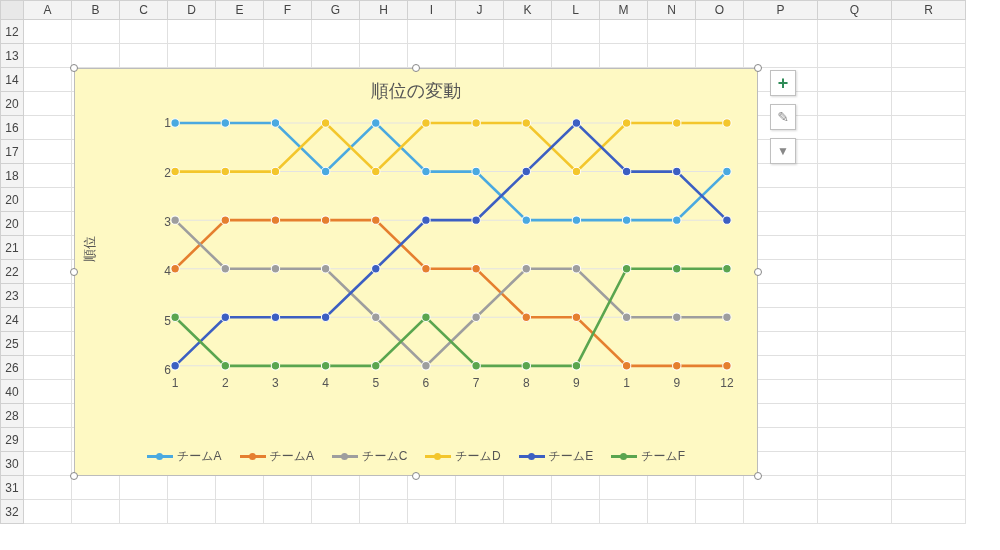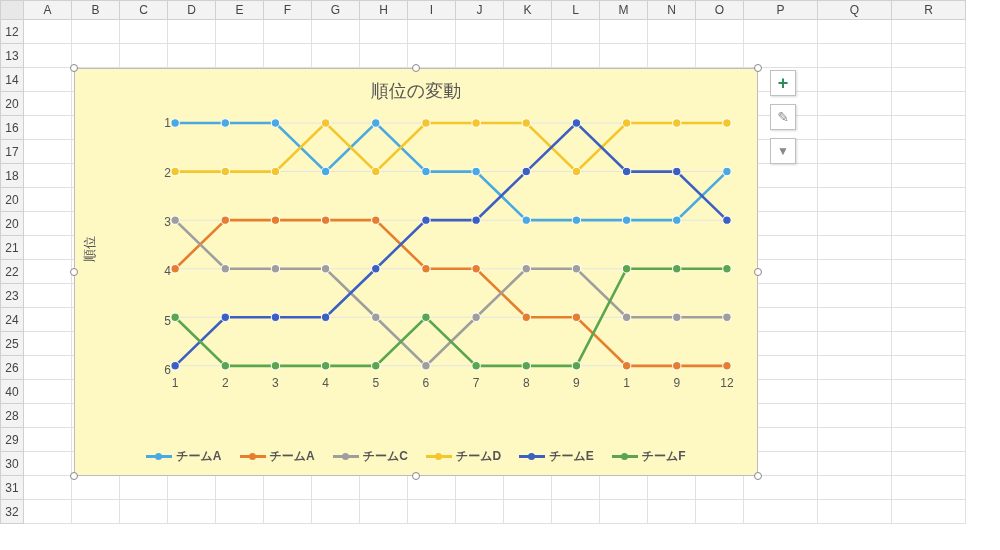--- a/index.html
+++ b/index.html
@@ -16,21 +16,21 @@
   .cell { height: 24px; width: 48px; border-right: 1px solid #e0e0e0; border-bottom: 1px solid #e0e0e0; }
   
   .chart-box { position: absolute; top: 68px; left: 74px; width: 684px; height: 408px; background: #fef9c3; border: 1px solid #bcbcbc; }
   .sel-handle { width: 8px; height: 8px; border: 1px solid #888; background:#fff; border-radius:50%; position:absolute; }
   .h-nw{top:-5px;left:-5px}.h-n{top:-5px;left:calc(50% - 4px)}.h-ne{top:-5px;right:-5px}
   .h-w{top:calc(50% - 4px);left:-5px}.h-e{top:calc(50% - 4px);right:-5px}
   .h-sw{bottom:-5px;left:-5px}.h-s{bottom:-5px;left:calc(50% - 4px)}.h-se{bottom:-5px;right:-5px}
   .chart-title { text-align:center; font-size: 18px; color:#555; padding-top:10px; height: 34px; }
   .side-btn { position:absolute; width:26px; height:26px; border:1px solid #c0c0c0; background:#fff; box-shadow:1px 1px 2px rgba(0,0,0,.15); display:flex; align-items:center; justify-content:center; }
   .legend { position:absolute; bottom:10px; left:0; right:0; display:flex; justify-content:center; gap:18px; font-size:12px; color:#555; }
-  .leg-item { display:flex; align-items:center; gap:4px;font-weight:bold; }
+  .leg-item { display:flex; align-items:center; gap:4px; }
   .leg-mark { width:26px; height:0; border-top:3px solid; position:relative; }
   .leg-mark::after { content:""; width:7px; height:7px; border-radius:50%; background:currentColor; position:absolute; left:9px; top:-5px; }
   .ax-title-y { position:absolute; left:6px; top:50%; transform: rotate(-90deg) translate(10px,0); transform-origin:left top; font-size:13px; color:#555; }
   .ax-title-x { text-align:center; font-size:13px; color:#555; margin-top:4px; }
   .plot { position:absolute; top:46px; left:60px; right:20px; bottom:74px; }
   .ytick { position:absolute; font-size:12px; color:#555; text-align:right; width:40px; }
   .xtick { position:absolute; font-size:12px; color:#555; text-align:center; width:30px; }
   svg { position:absolute; inset:0; }
   .series-line { fill:none; stroke-width:2.6; }
   .marker { stroke:#fff; stroke-width:1; }

